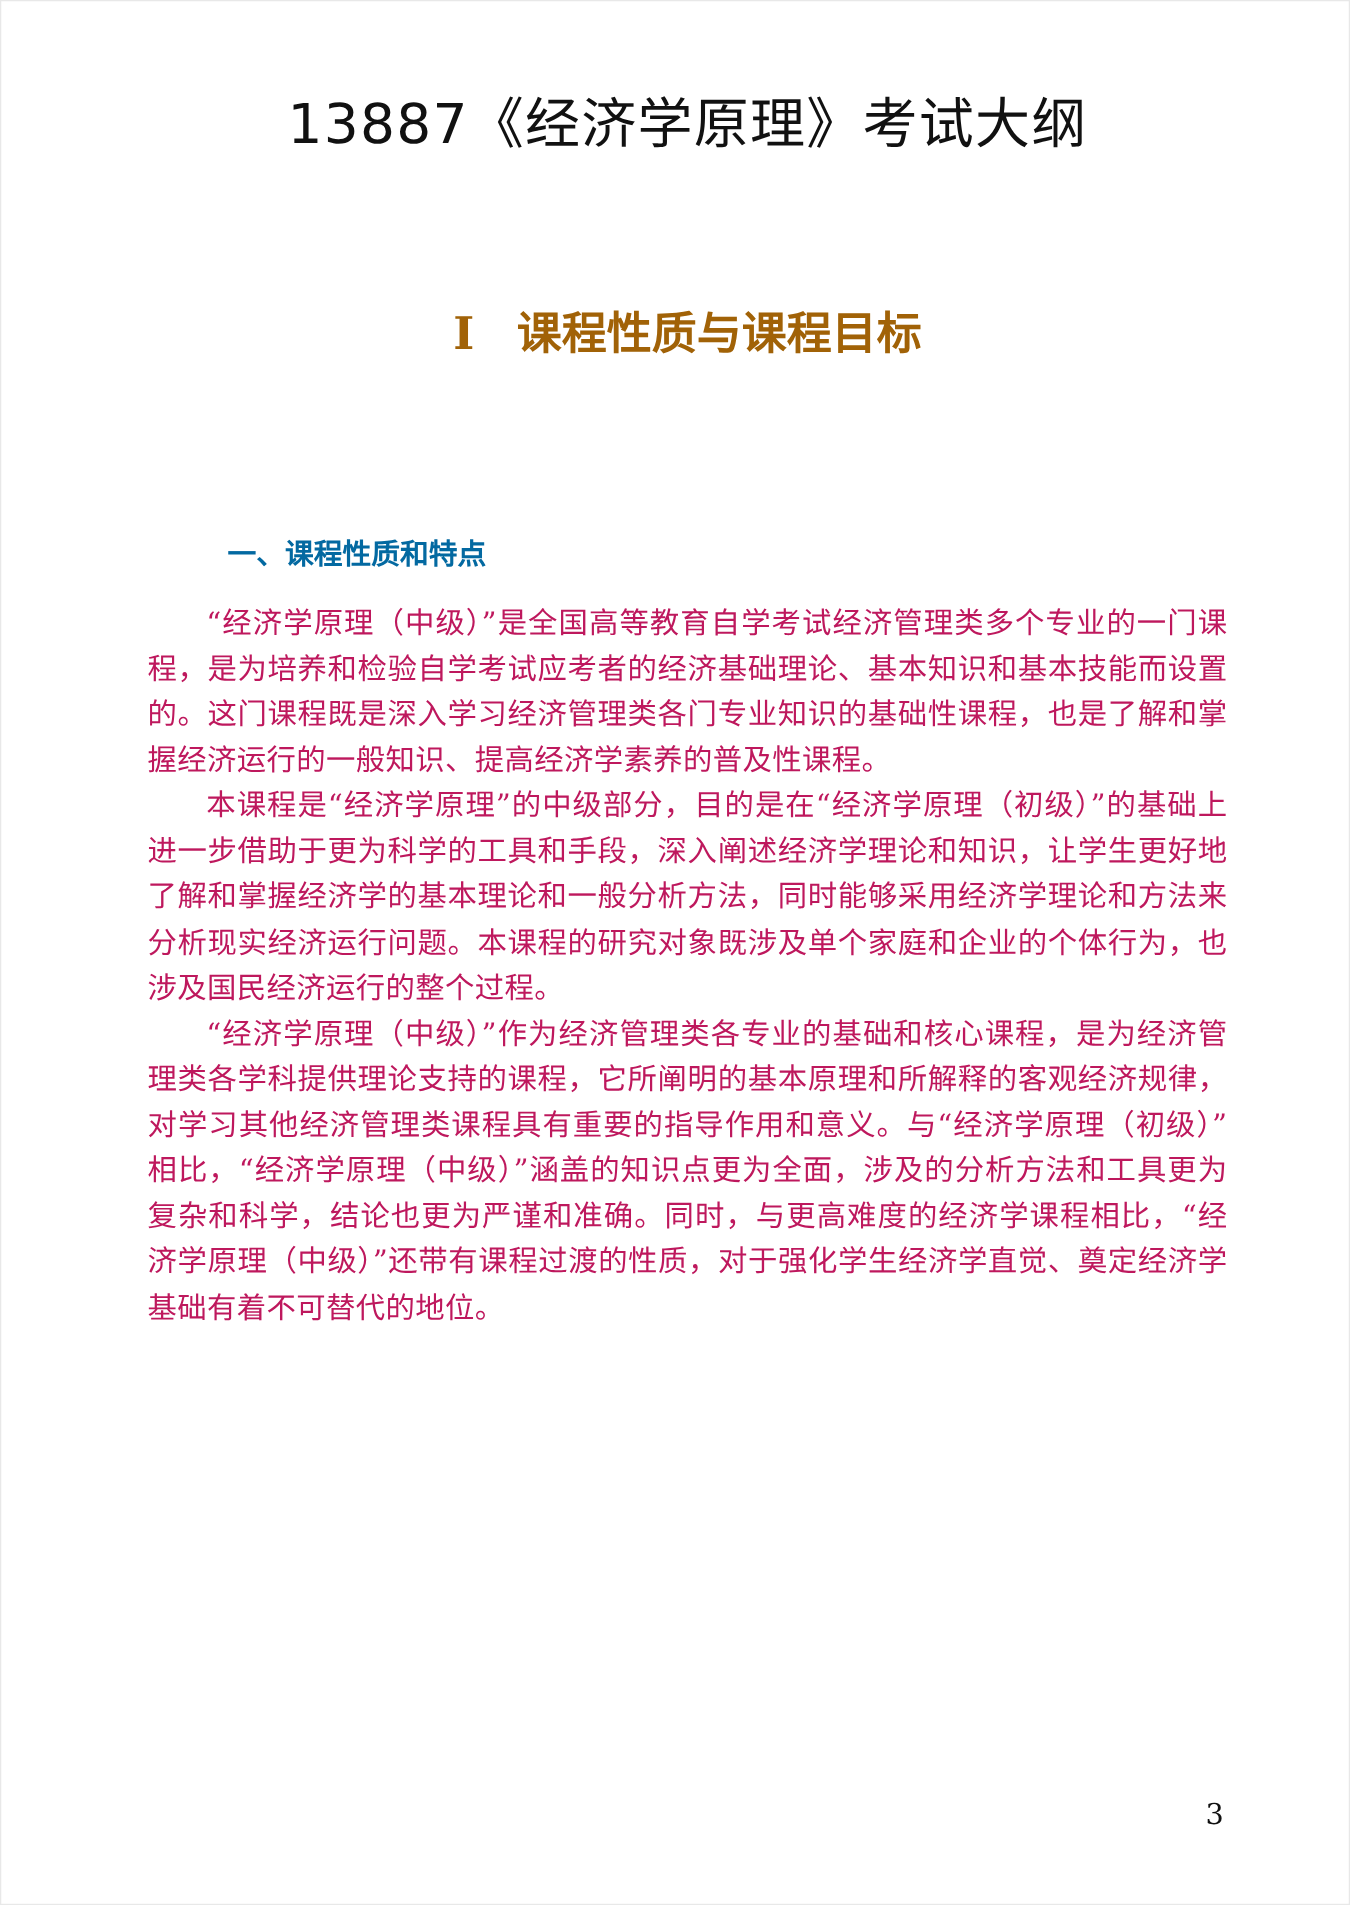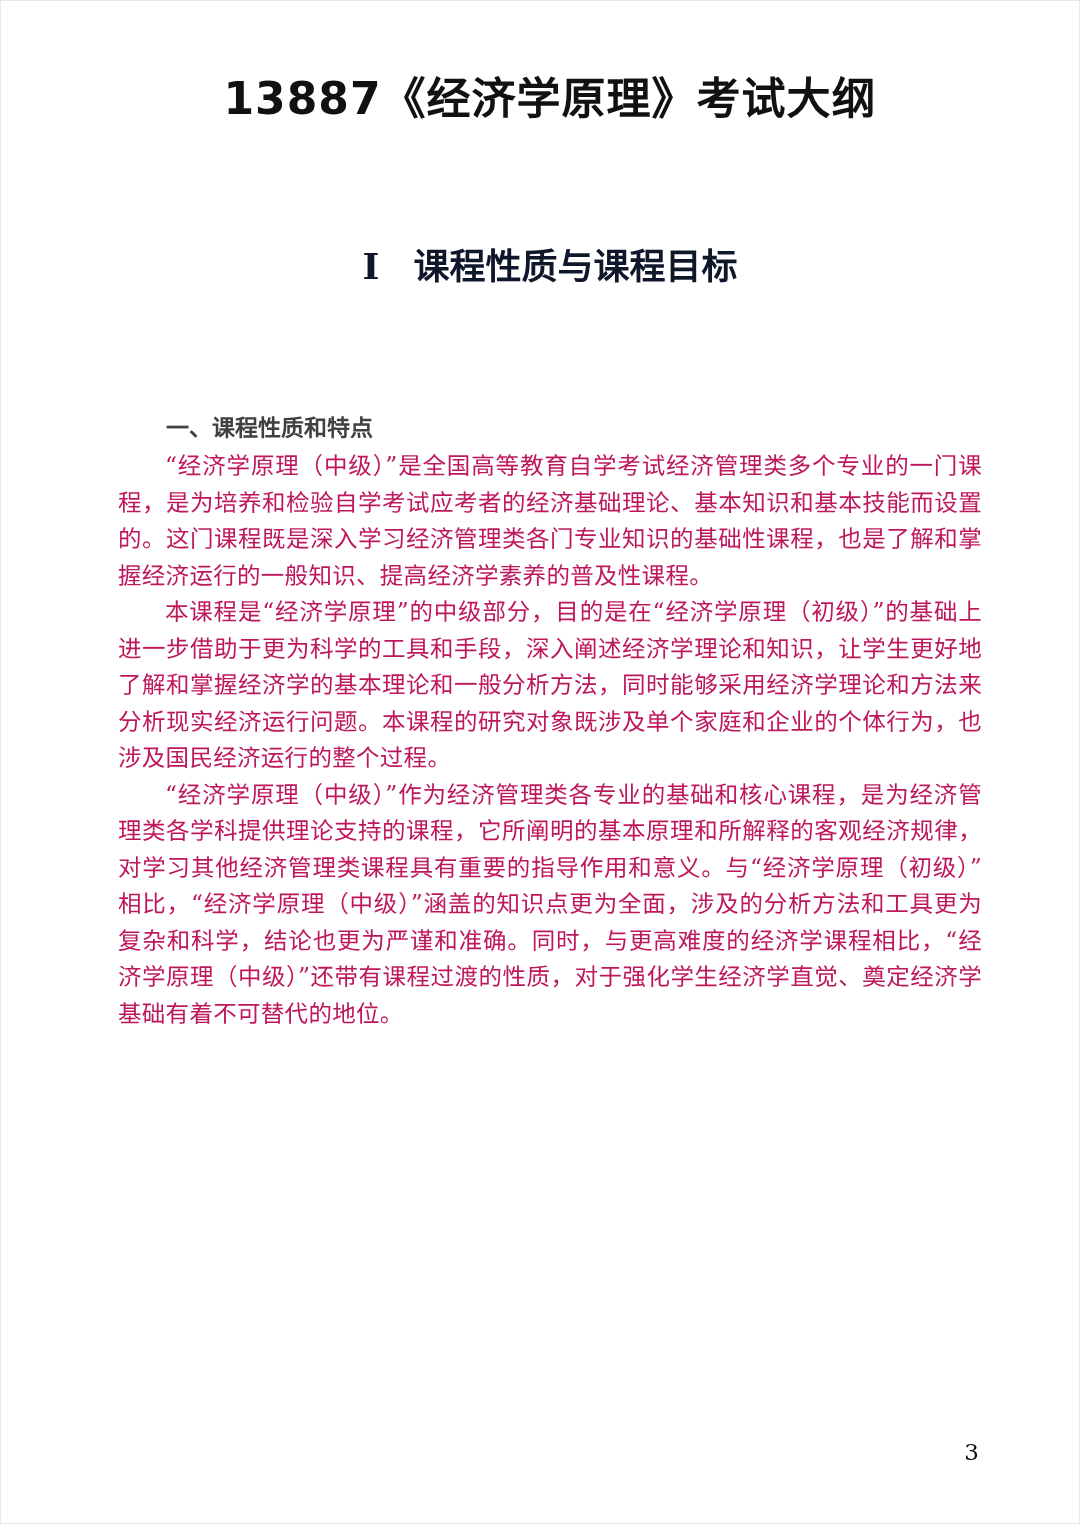--- a/index.html
+++ b/index.html
@@ -24,55 +24,55 @@
     left: 117px;
     top: 0;
     width: 864px;
     height: 1524px;
   }
 
   
   .doc-title {
     text-align: center;
     font-family: "DejaVu Sans", "Liberation Sans", sans-serif;
-    font-weight: bold;
+    font-weight: normal;
     font-size: 44px;
     letter-spacing: 1px;
     color: #111111;
     margin: 0;
     padding-top: 62px;
     white-space: nowrap;
   }
 
   
   .part-heading {
     text-align: center;
     font-family: "DejaVu Serif", "Liberation Serif", serif;
     font-size: 36px;
-    color: #0f172a;
+    color: #a16207;
     margin: 0;
     padding-top: 110px;
     white-space: nowrap;
   }
   .part-heading .part-num {
     font-family: "DejaVu Serif", "Liberation Serif", serif;
     margin-right: 34px;
   }
 
   
   .body-block {
     padding-top: 120px;
   }
 
   .sec-heading {
     font-family: "DejaVu Sans", "Liberation Sans", sans-serif;
     font-weight: bold;
     font-size: 23px;
-    color: #404040;
-    margin: 0;
+    color: #0369a1;
+    margin: 16px;
     padding-left: 48px;
     line-height: 1.7;
   }
 
   p.para {
     font-family: "DejaVu Serif", "Liberation Serif", serif;
     font-size: 23.5px;
     line-height: 36.5px;
     color: #be185d;
     margin: 0;

